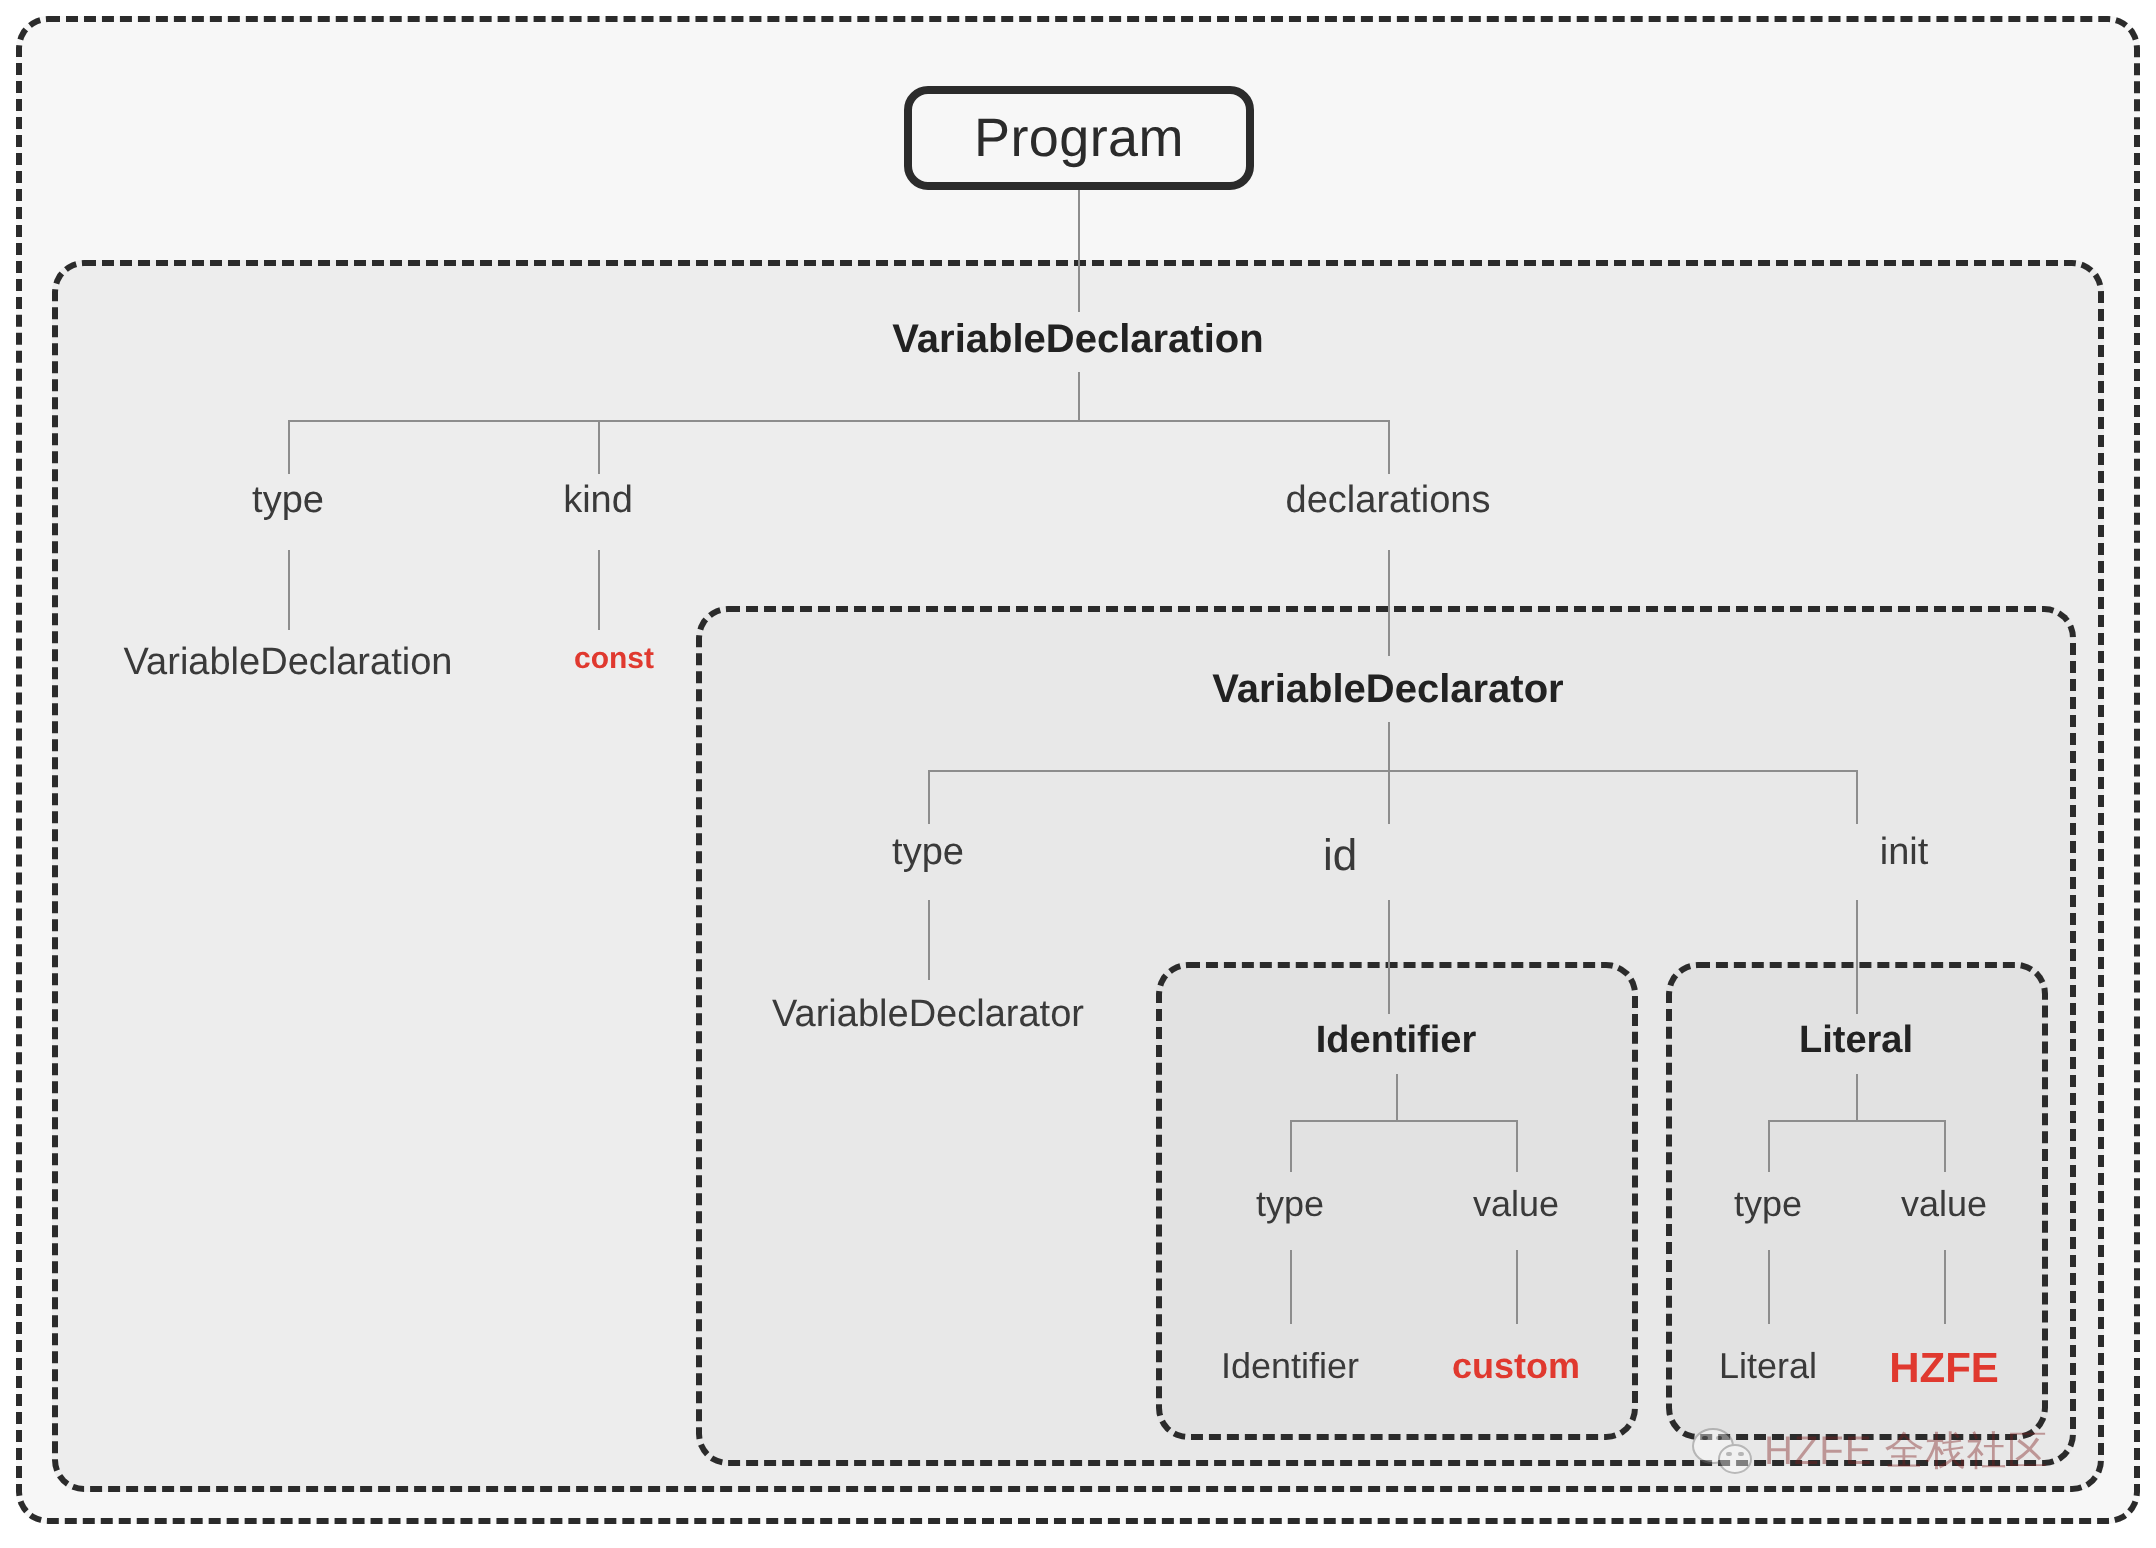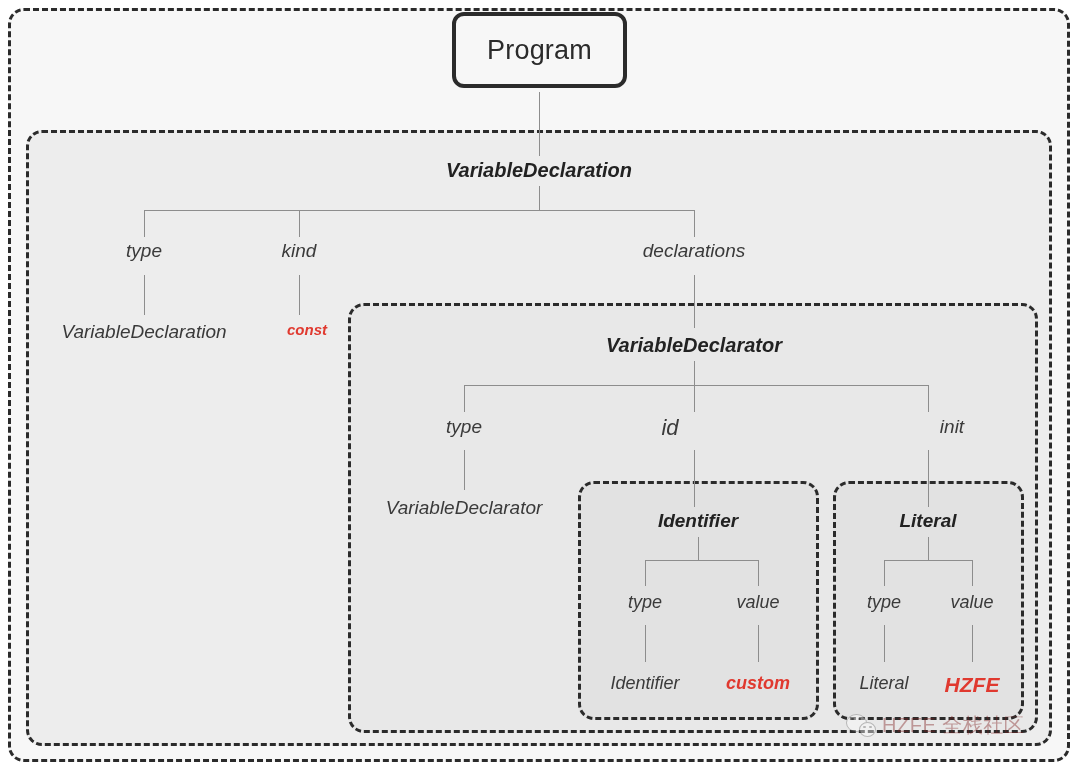--- a/index.html
+++ b/index.html
@@ -48,21 +48,20 @@
     letter-spacing: .2px;
   }
 
   
   .lbl {
     position: absolute;
     white-space: nowrap;
     color: #3a3a3a;
     line-height: 1;
     transform: translateX(-50%);
-    font-style: italic;
   }
   .lbl.title {
     font-weight: bold;
     color: #222222;
   }
   .lbl.val-red {
     font-weight: bold;
     color: #e0392f;
   }
 
@@ -122,21 +121,21 @@
   <div class="box dashed lvl2" style="left:26px; top:130px; width:1026px; height:616px;"></div>
 
   <div class="box dashed lvl3" style="left:348px; top:303px; width:690px; height:430px;"></div>
 
   <div class="box dashed lvl4" style="left:578px; top:481px; width:241px; height:239px;"></div>
 
   <div class="box dashed lvl4" style="left:833px; top:481px; width:191px; height:239px;"></div>
 
   <div class="ln v" style="left:539px; top:92px; height:64px;"></div>
 
-  <div class="node-solid" style="left:452px; top:12px; width:175px; height:76px;">
+  <div class="node-solid" style="left:452px; top:43px; width:175px; height:52px;">
     <span>Program</span>
   </div>
 
   <div class="lbl title" style="left:539px; top:160px; font-size:20px;">VariableDeclaration</div>
 
   <div class="ln v" style="left:539px; top:186px; height:25px;"></div>
 
   <div class="ln h" style="left:144px; top:210px; width:551px;"></div>
 
   <div class="ln v" style="left:144px; top:210px; height:27px;"></div>

